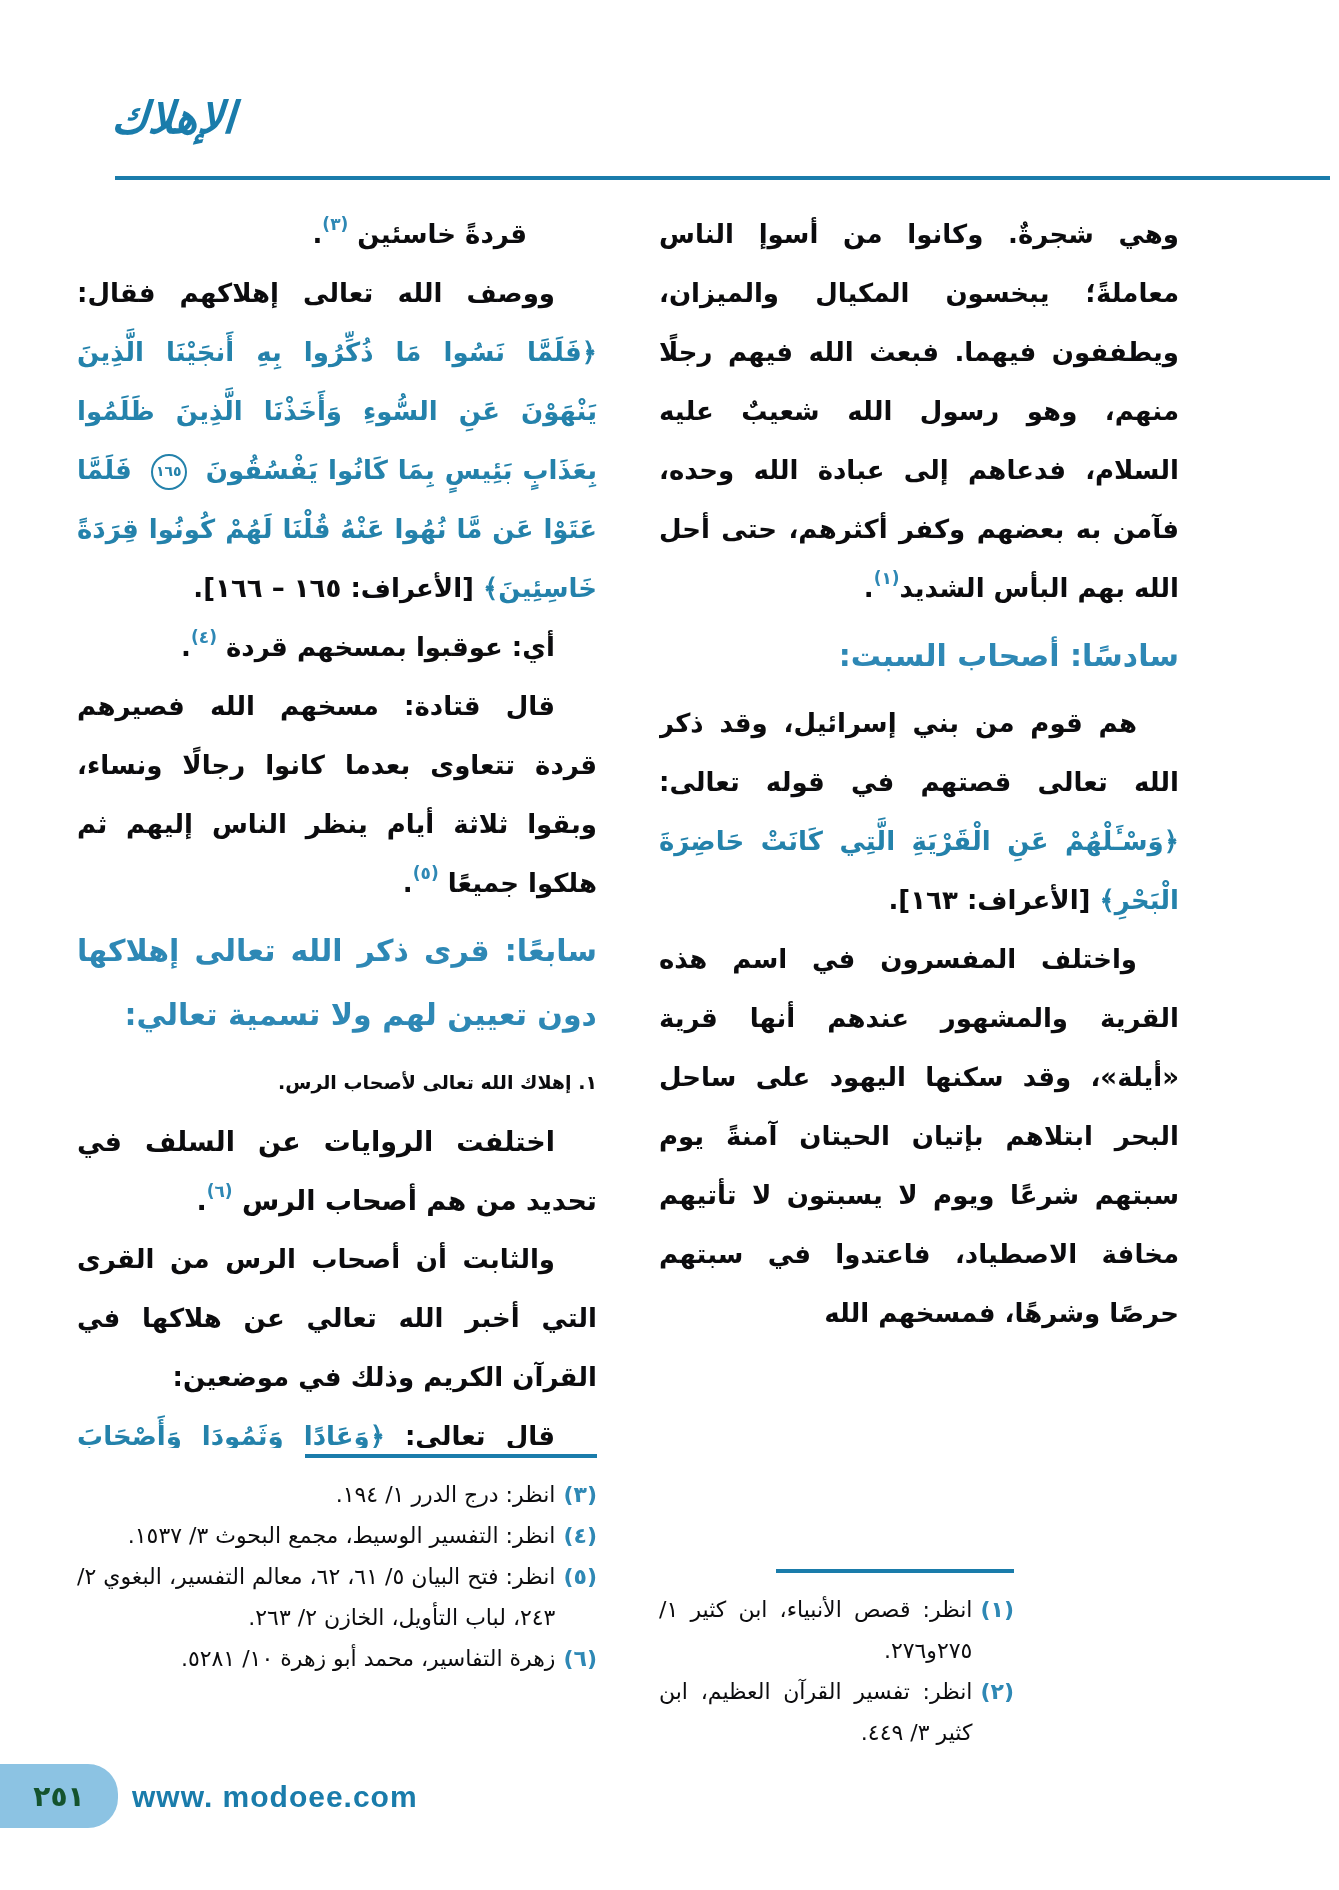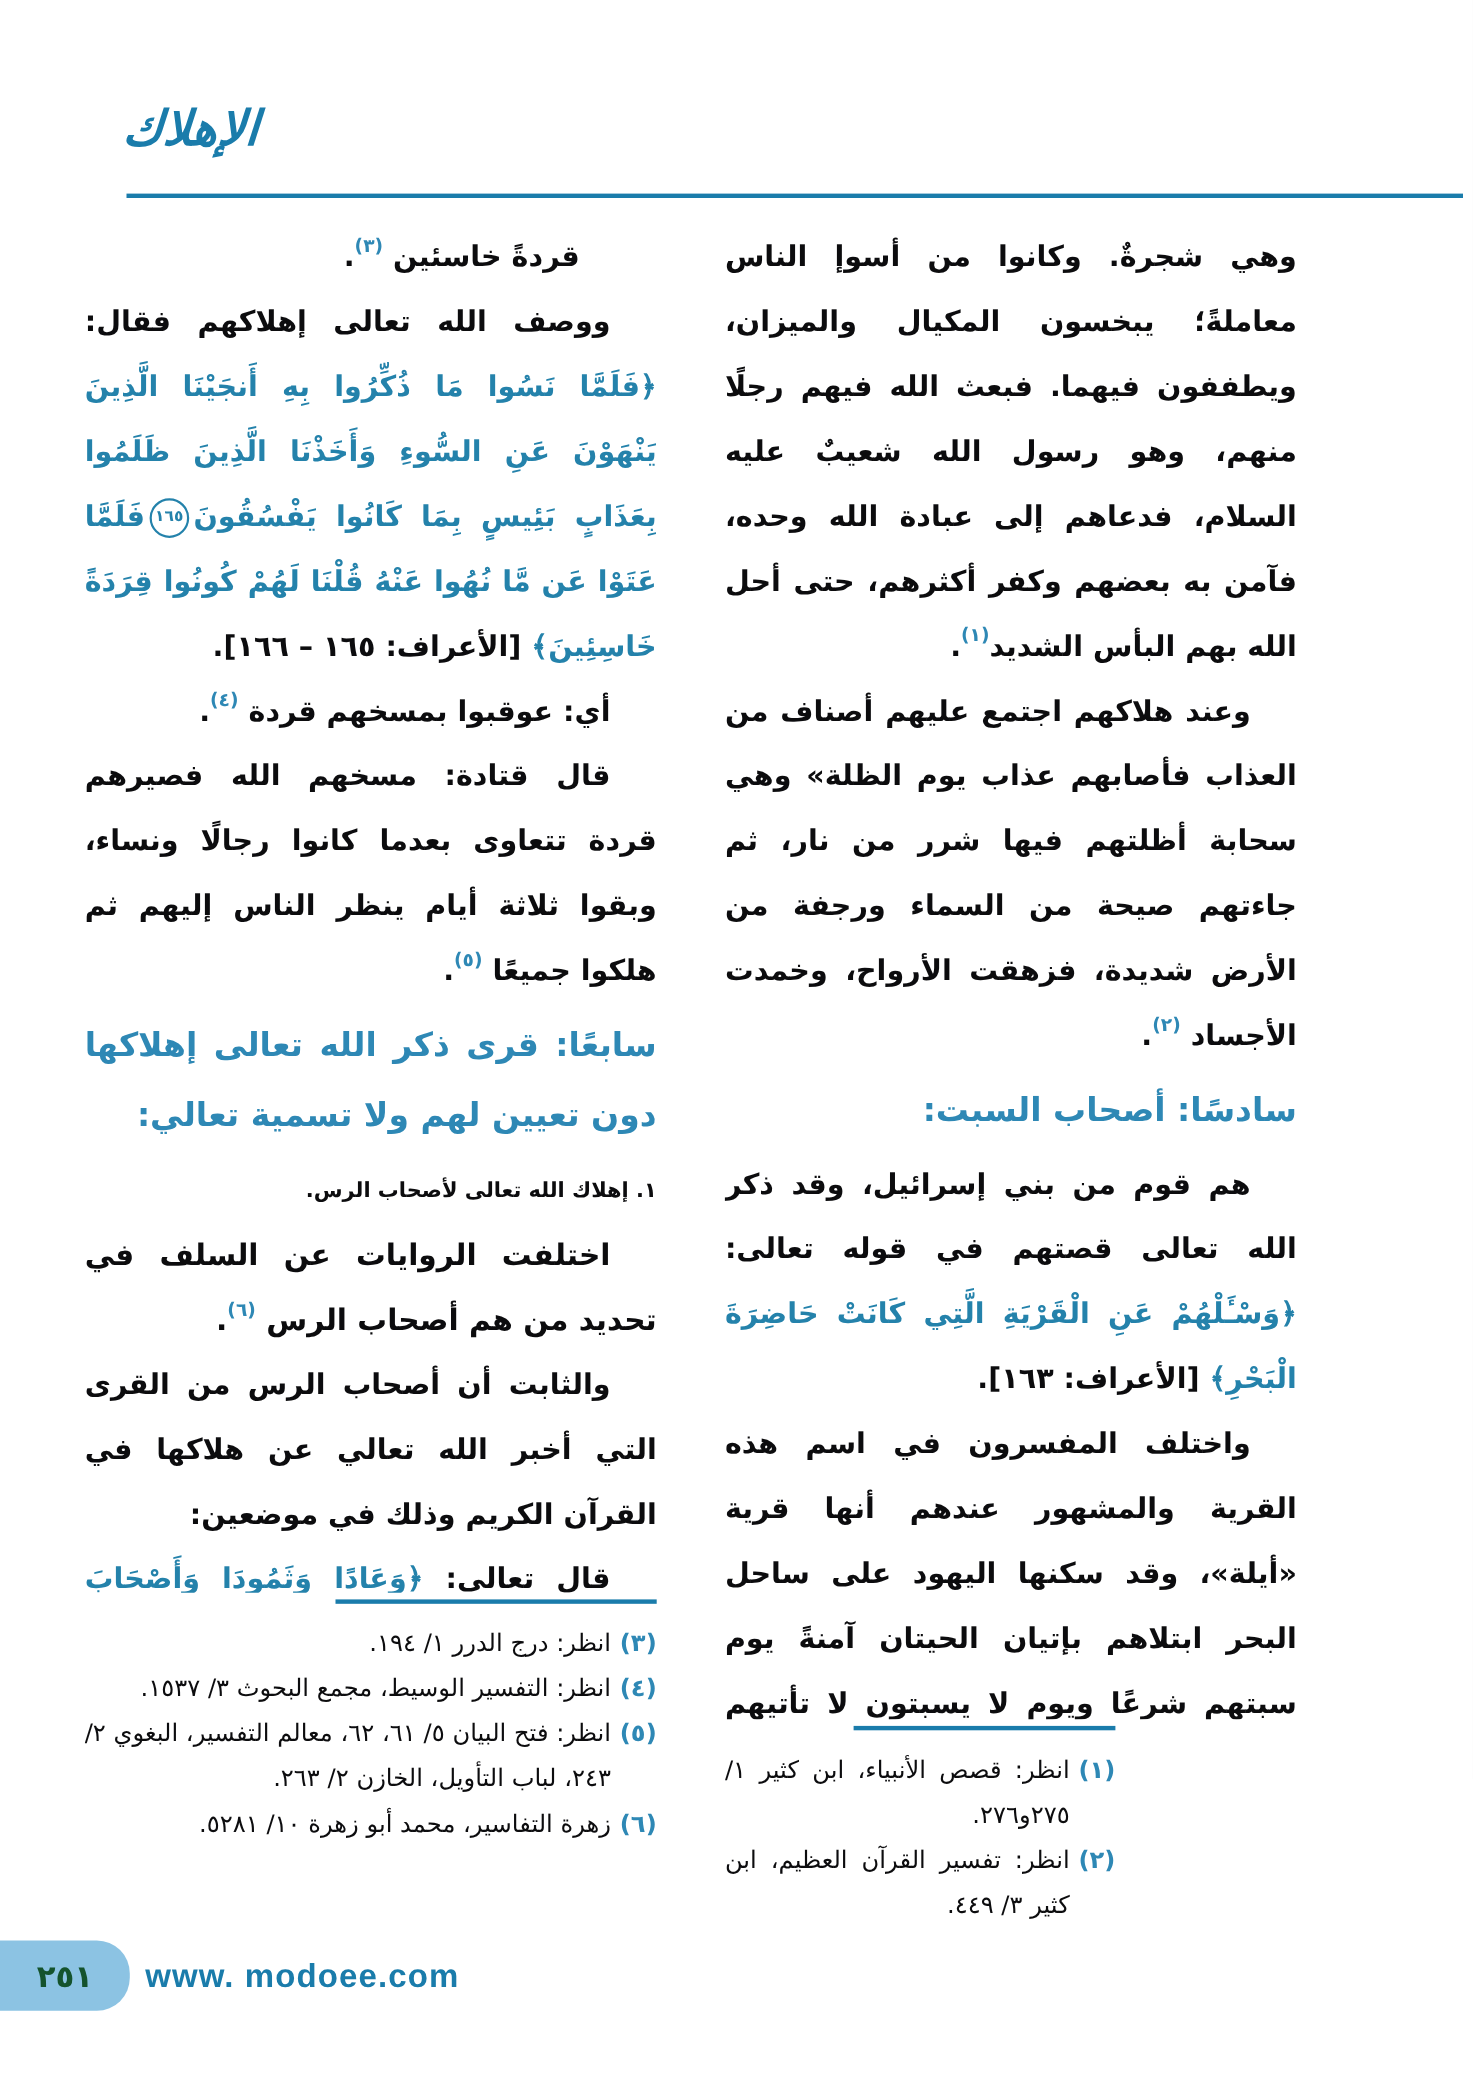--- a/index.html
+++ b/index.html
@@ -55,21 +55,21 @@
     font-size:17px;
     position:relative;top:-13px;
     line-height:0;
   }
   .seg-a{
     display:inline-block;width:32px;height:32px;
     border:2px solid var(--quran,#2482ab);border-radius:50%;
     font-size:14px;line-height:30px;text-align:center;
     color:var(--quran,#2482ab);
     vertical-align:middle;text-indent:0;
-    margin:0 4px;
+    margin:0 19px;
   }
   
   .col-notes{margin-top:6px;}
   .column.right .col-notes{width:355px;margin-right:165px;}
   .fn-divider{
     height:4px;background:var(--accent,#1a7cab);
     margin-bottom:16px;
   }
   .column.right .fn-divider{width:238px;}
   .column.left  .fn-divider{width:292px;}
@@ -107,21 +107,20 @@
 <div class="page">
 
   <div class="page-title">الإهلاك</div>
 
   <div class="header-rule"></div>
 
   <div class="columns">
     <div class="column right">
       <div class="col-body">
           <div class="para flow"><span class="seg-t">وهي شجرةٌ. وكانوا من أسوإ الناس معاملةً؛ يبخسون المكيال والميزان، ويطففون فيهما. فبعث الله فيهم رجلًا منهم، وهو رسول الله شعيبٌ عليه السلام، فدعاهم إلى عبادة الله وحده، فآمن به بعضهم وكفر أكثرهم، حتى أحل الله بهم البأس الشديد</span><span class="seg-n">(١)</span><span class="seg-t">.</span></div>
-          <div class="para indent"><span class="seg-t">وعند هلاكهم اجتمع عليهم أصناف من العذاب فأصابهم عذاب يوم الظلة» وهي سحابة أظلتهم فيها شرر من نار، ثم جاءتهم صيحة من السماء ورجفة من الأرض شديدة، فزهقت الأرواح، وخمدت الأجساد </span><span class="seg-n">(٢)</span><span class="seg-t">.</span></div>
           <div class="para heading"><span class="seg-t">سادسًا: أصحاب السبت:</span></div>
           <div class="para indent"><span class="seg-t">هم قوم من بني إسرائيل، وقد ذكر الله تعالى قصتهم في قوله تعالى: </span><span class="seg-q">﴿وَسْـَٔلْهُمْ عَنِ الْقَرْيَةِ الَّتِي كَانَتْ حَاضِرَةَ الْبَحْرِ﴾</span><span class="seg-t"> [الأعراف: ١٦٣].</span></div>
           <div class="para indent"><span class="seg-t">واختلف المفسرون في اسم هذه القرية والمشهور عندهم أنها قرية «أيلة»، وقد سكنها اليهود على ساحل البحر ابتلاهم بإتيان الحيتان آمنةً يوم سبتهم شرعًا ويوم لا يسبتون لا تأتيهم مخافة الاصطياد، فاعتدوا في سبتهم حرصًا وشرهًا، فمسخهم الله</span></div>
         </div>
       <div class="col-notes">
         <div class="fn-divider"></div>
       <div class="footnote">
             <span class="fn-marker">(١)</span>
             <span class="fn-text">انظر: قصص الأنبياء، ابن كثير ١/ ٢٧٥و٢٧٦.</span>
           </div>

